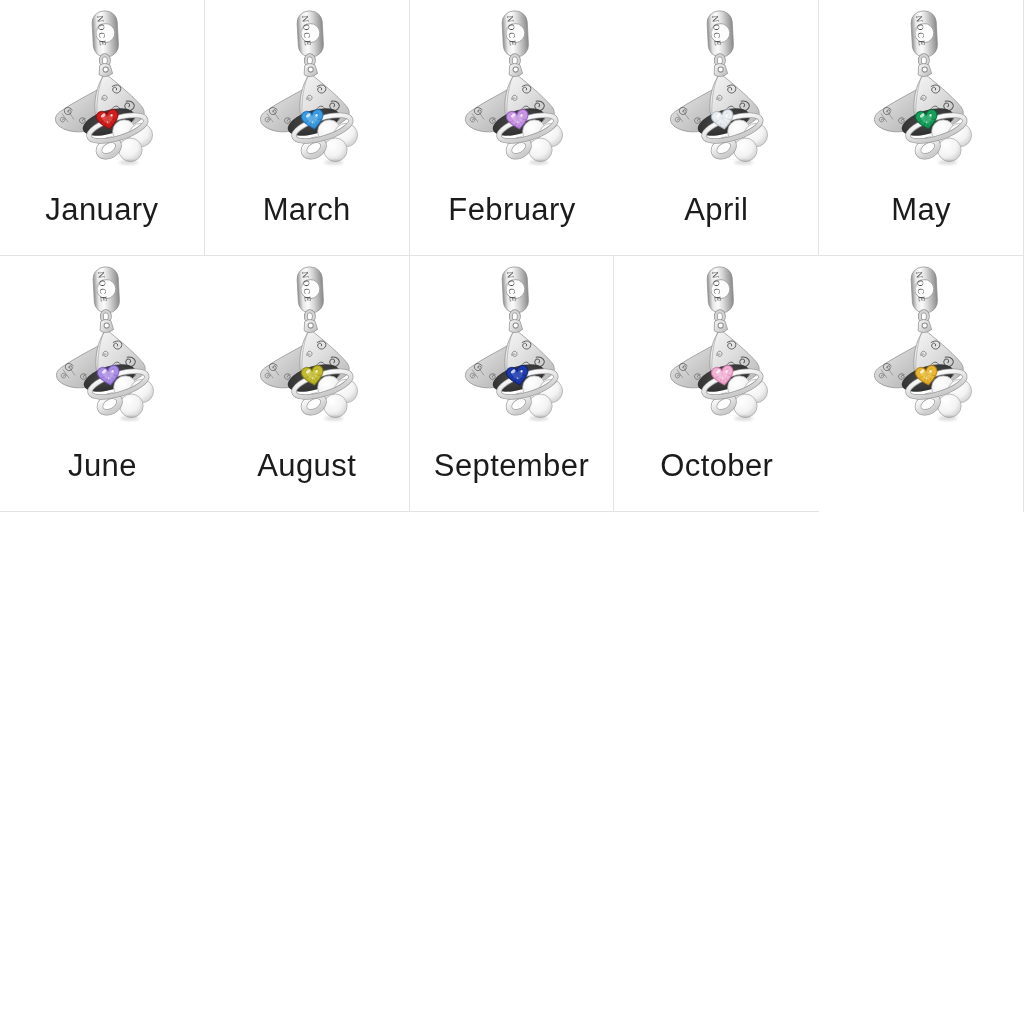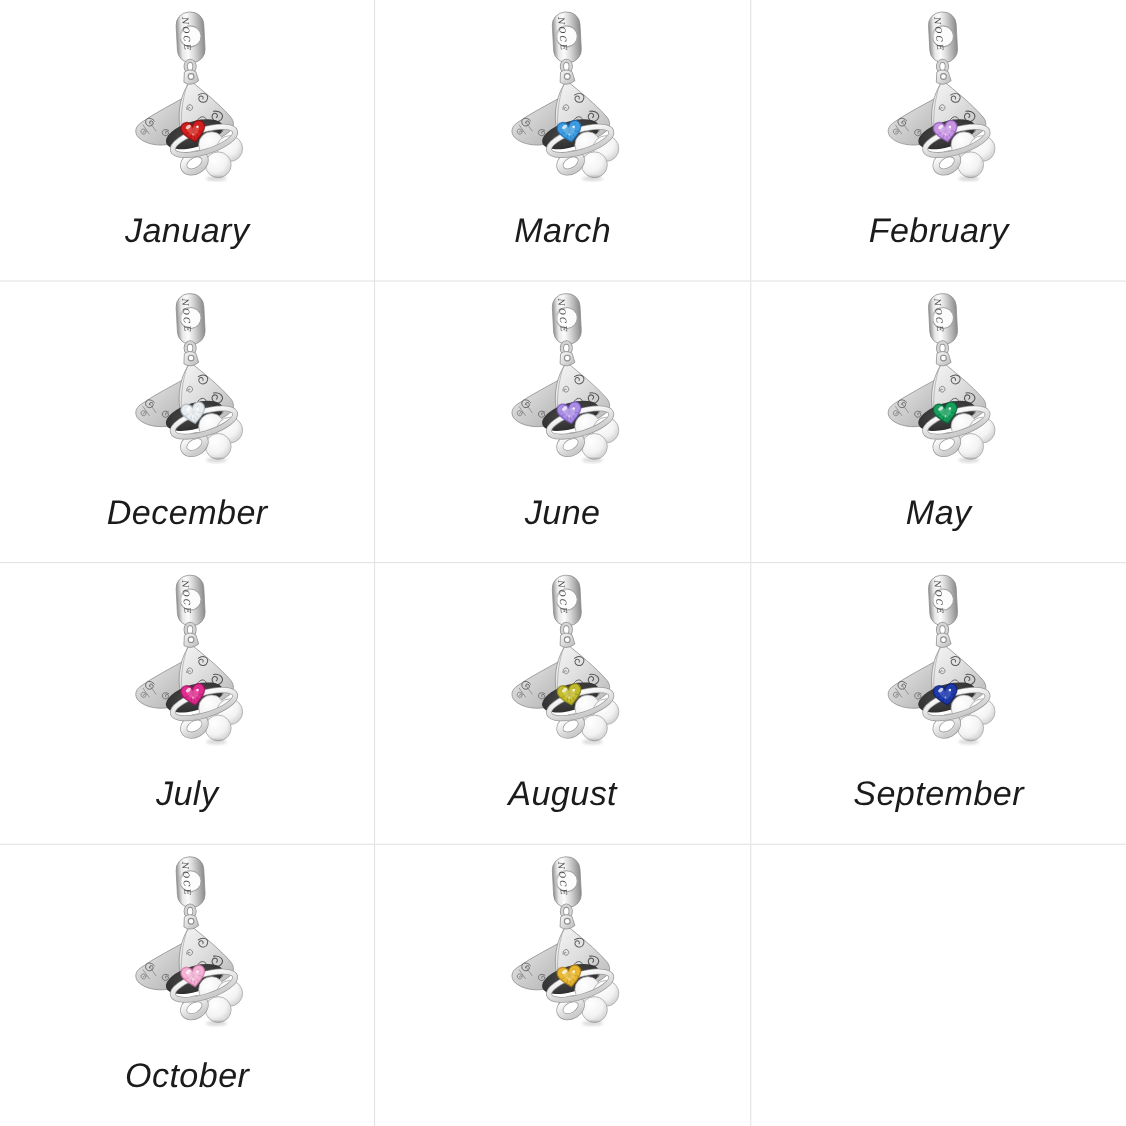--- a/index.html
+++ b/index.html
@@ -3,23 +3,22 @@
 <meta charset="utf-8">
 <style>
   html,body{margin:0;padding:0;background:#ffffff;}
   .stage{
     width:1024px;height:1024px;background:#ffffff;overflow:hidden;
     font-family:"Liberation Sans","DejaVu Sans",sans-serif;
   }
   .grid{
     width:100%;height:100%;
     display:grid;
-    grid-template-columns:repeat(3,1fr);
+    grid-template-columns:repeat(5,1fr);
     grid-template-rows:repeat(4,256px);
-    font-style:italic;
   }
   .cell{
     position:relative;
     display:flex;flex-direction:column;align-items:center;
     border-right:1.5px solid var(--divider,#e3e3e3);
     border-bottom:1.5px solid var(--divider,#e3e3e3);
     box-sizing:border-box;
   }
   .cell:nth-child(3n){border-right:none;}
   .cell:nth-child(n+10){border-bottom:none;align-items:center;}
@@ -159,41 +158,35 @@
       <svg class="charm" viewBox="0 0 200 212">
           <use href="#charm-symbol"></use>
         </svg>
       <div class="label">February</div>
     </div>
 
     <div class="cell" style="--gem: #e9edf0; --gem-light: #ffffff; --gem-dark: #aab6bf;">
       <svg class="charm" viewBox="0 0 200 212">
           <use href="#charm-symbol"></use>
         </svg>
-      <div class="label">December</div>
+      <div class="label">April</div>
+    </div>
+    <div class="cell" style="--gem: #15a05b; --gem-light: #86e2b4; --gem-dark: #095f37;">
+      <svg class="charm" viewBox="0 0 200 212">
+          <use href="#charm-symbol"></use>
+        </svg>
+      <div class="label">May</div>
     </div>
     <div class="cell" style="--gem: #aa8de4; --gem-light: #e4d4fb; --gem-dark: #7756c0;">
       <svg class="charm" viewBox="0 0 200 212">
           <use href="#charm-symbol"></use>
         </svg>
       <div class="label">June</div>
     </div>
-    <div class="cell" style="--gem: #15a05b; --gem-light: #86e2b4; --gem-dark: #095f37;">
-      <svg class="charm" viewBox="0 0 200 212">
-          <use href="#charm-symbol"></use>
-        </svg>
-      <div class="label">May</div>
-    </div>
-
-    <div class="cell" style="--gem: #e02c8e; --gem-light: #ff97cf; --gem-dark: #9a1260;">
-      <svg class="charm" viewBox="0 0 200 212">
-          <use href="#charm-symbol"></use>
-        </svg>
-      <div class="label">July</div>
-    </div>
+
     <div class="cell" style="--gem: #c3bb2b; --gem-light: #efea92; --gem-dark: #847f18;">
       <svg class="charm" viewBox="0 0 200 212">
           <use href="#charm-symbol"></use>
         </svg>
       <div class="label">August</div>
     </div>
     <div class="cell" style="--gem: #1e3bad; --gem-light: #7189e9; --gem-dark: #0f1e6c;">
       <svg class="charm" viewBox="0 0 200 212">
           <use href="#charm-symbol"></use>
         </svg>

